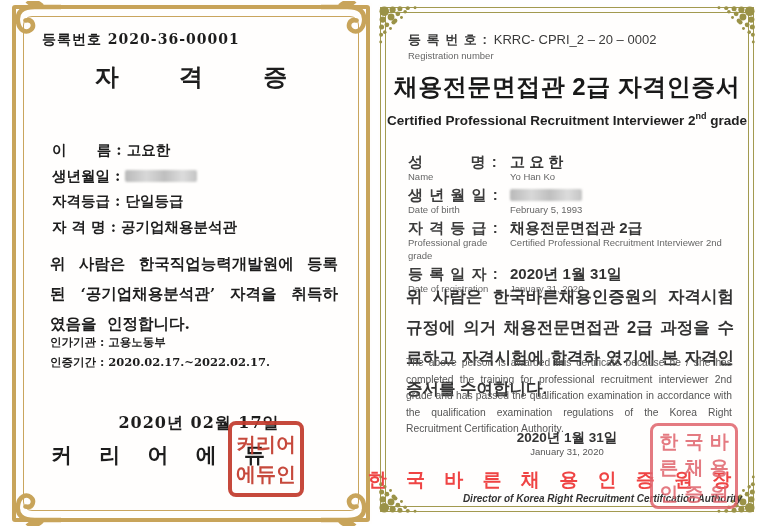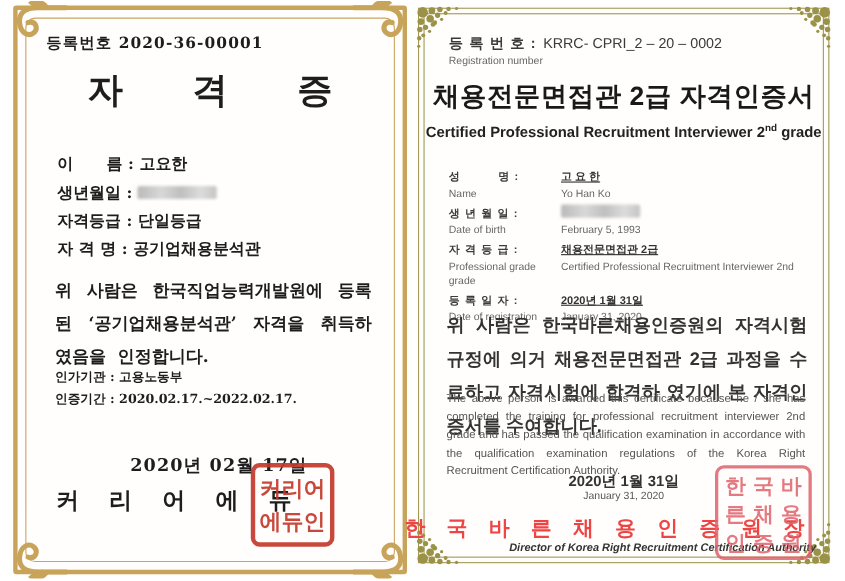--- a/index.html
+++ b/index.html
@@ -12,21 +12,21 @@
              font-family:"DejaVu Serif","Liberation Serif",serif;color:#1d1d1d;}
   .l-border-outer{position:absolute;inset:2px;border:4px solid #c8a45a;border-radius:3px;}
   .l-border-inner{position:absolute;inset:13px;border:1.4px solid #c9a55e;border-radius:9px;}
   .l-corner{position:absolute;width:52px;height:52px;}
   .l-corner.tl{left:-1px;top:-2px;}
   .l-corner.tr{right:-1px;top:-2px;transform:scaleX(-1);}
   .l-corner.bl{left:-1px;bottom:-2px;transform:scaleY(-1);}
   .l-corner.br{right:-1px;bottom:-2px;transform:scale(-1,-1);}
   .l-reg{position:absolute;left:32px;top:28px;font-size:14px;font-weight:bold;letter-spacing:1px;}
   .l-title{position:absolute;left:0;right:0;top:58px;margin:0;text-align:center;
-           font-size:32px;font-weight:bold;letter-spacing:26px;text-indent:26px;}
+           font-size:24px;font-weight:bold;letter-spacing:26px;text-indent:26px;}
   .l-fields{position:absolute;left:42px;top:134px;font-size:14.5px;font-weight:bold;line-height:25.5px;}
   .l-row{white-space:pre;}
   .l-label{display:inline-block;white-space:pre;}
   .l-value{white-space:pre;}
   .redacted-block{display:inline-block;vertical-align:-1px;width:72px;height:12px;border-radius:2px;
                   background:linear-gradient(90deg,#b9b9b9,#d8d8d8 30%,#bfbfbf 55%,#dcdcdc 80%,#c4c4c4);
                   filter:blur(1.3px);}
   .l-body{position:absolute;left:40px;right:34px;top:246px;margin:0;font-size:15.5px;font-weight:bold;
           line-height:30px;text-align:justify;word-spacing:5px;}
   .l-issuer-rows{position:absolute;left:40px;top:330px;font-size:11.5px;font-weight:bold;line-height:19.5px;}
@@ -53,21 +53,21 @@
   .r-reg-label{font-weight:bold;letter-spacing:1px;color:#3a3a3a;}
   .r-reg-value{margin-left:6px;color:#3a3a3a;}
   .r-reg-en{position:absolute;left:30px;top:45px;font-size:9.5px;color:#666;}
   .r-title{position:absolute;left:0;right:0;top:66px;margin:0;text-align:center;font-size:24px;
            font-weight:800;color:#191919;letter-spacing:.5px;}
   .r-subtitle{position:absolute;left:0;right:0;top:106px;text-align:center;font-size:13.5px;
               font-weight:bold;color:#222;}
   .r-subtitle sup{font-size:9px;}
   .r-fields{position:absolute;left:30px;top:148px;width:330px;}
   .r-field{margin-bottom:3px;}
-  .r-line-ko{font-size:10px;line-height:17px;text-decoration:underline;}
+  .r-line-ko{font-size:15px;line-height:17px;}
   .r-label{display:inline-block;width:102px;font-weight:bold;letter-spacing:1px;color:#3c3c3c;white-space:pre;}
   .r-value{color:#333;font-weight:600;white-space:pre;}
   .r-line-en{font-size:9.5px;line-height:13px;color:#666;}
   .r-label-en{display:inline-block;width:102px;}
   .r-value-en{color:#666;}
   .r-body-ko{position:absolute;left:28px;right:22px;top:276px;margin:0;font-size:16.5px;font-weight:600;
              color:#333;line-height:30.5px;text-align:justify;}
   .r-body-en{position:absolute;left:28px;right:24px;top:350px;margin:0;font-size:10.3px;color:#555;
              line-height:16.5px;text-align:justify;}
   .r-date-ko{position:absolute;left:0;right:0;top:424px;text-align:center;font-size:13.5px;

